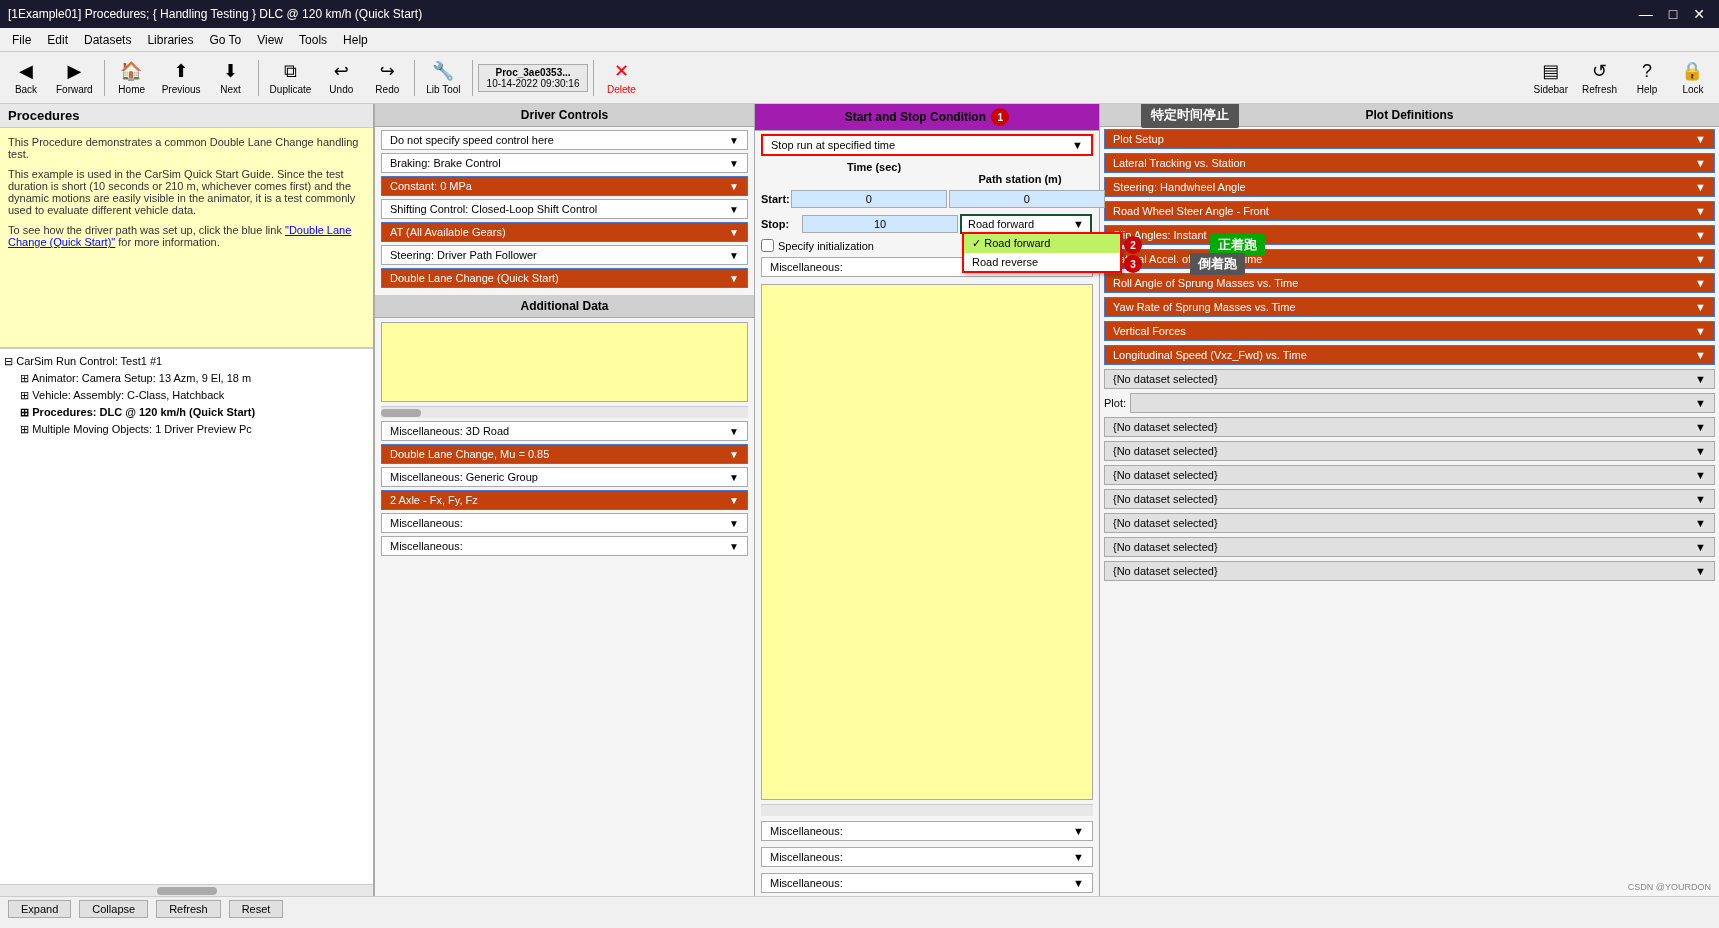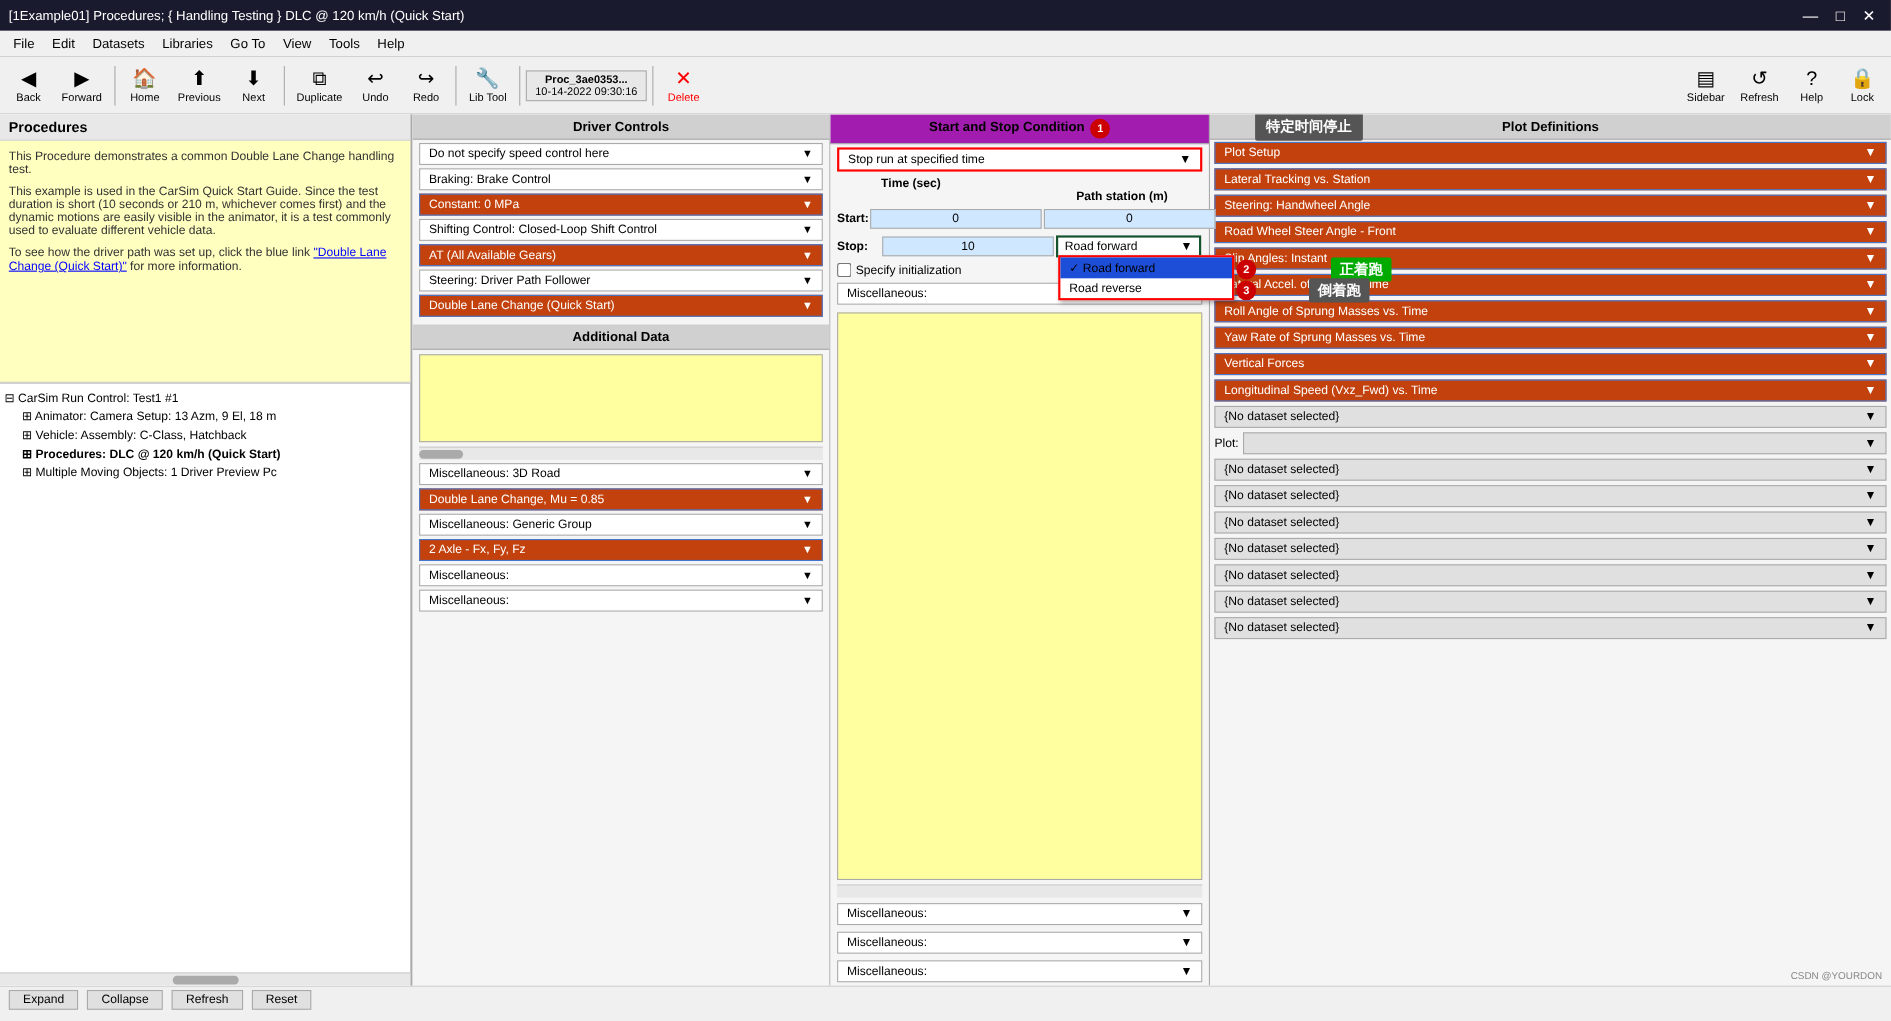--- a/index.html
+++ b/index.html
@@ -295,39 +295,39 @@
 
         <div style="margin:3px 6px; position:relative;">
           <div style="border:2px solid red; background:white; padding:3px 8px; display:flex; justify-content:space-between; align-items:center; cursor:pointer; font-size:11px;">
             <span>Stop run at specified time</span>
             <span>▼</span>
           </div>
         </div>
 
         <div style="display:flex; padding:2px 6px; font-size:11px; font-weight:bold;">
           <div style="width:40px;"></div>
-          <div style="flex:1; text-align:left;">Time (sec)</div>
+          <div style="flex:1; text-align:center;">Time (sec)</div>
           <div style="flex:1; text-align:center;margin-top:12px;">Path station (m)</div>
         </div>
 
         <div style="display:flex; align-items:center; padding:2px 6px;">
           <div style="width:40px; font-weight:bold; font-size:11px;">Start:</div>
           <input type="text" style="flex: 1 1 0%; border: 1px solid rgb(170, 170, 170); background: rgb(208, 232, 255); padding: 2px 6px; margin: 1px; text-align: center; font-size: 11px;" value="0">
           <input type="text" style="flex: 1 1 0%; border: 1px solid rgb(170, 170, 170); background: rgb(208, 232, 255); padding: 2px 6px; margin: 1px; text-align: center; font-size: 11px;" value="0">
         </div>
 
         <div style="display:flex; align-items:center; padding:2px 6px; position:relative;">
           <div style="width:40px; font-weight:bold; font-size:11px;">Stop:</div>
           <input type="text" style="flex: 1 1 0%; border: 1px solid rgb(170, 170, 170); background: rgb(208, 232, 255); padding: 2px 6px; margin: 1px; text-align: center; font-size: 11px;" value="10">
           <div style="flex:1; border:2px solid #14532d; background:white; padding:2px 6px; margin:1px; font-size:11px; display:flex; justify-content:space-between; cursor:pointer; position:relative;">
             <span>Road forward</span>
             <span>▼</span>
 
             <div style="position:absolute; background:white; border:2px solid red; z-index:100; width:160px; top:100%; left:0; box-shadow:2px 2px 4px rgba(0,0,0,0.3);">
-              <div style="padding:3px 8px; cursor:pointer; font-size:11px; background:#1d4ed8; position:relative;">
+              <div style="padding:3px 8px; cursor:pointer; font-size:11px; background:#bef264; position:relative;">
                 <span>✓ </span><span>Road forward</span>
                 
                 <span style="position:absolute; right:-22px; top:2px; background:#cc0000; color:white; border-radius:50%; width:18px; height:18px; display:inline-flex; align-items:center; justify-content:center; font-size:10px; font-weight:bold;">2</span>
                 
                 <span style="position:absolute; right:-145px; top:0px; background:#00aa00; color:white; font-size:13px; font-weight:bold; padding:2px 8px; border-radius:2px; white-space:nowrap;">正着跑</span>
               </div>
               <div style="padding:3px 8px; cursor:pointer; font-size:11px; position:relative;">
                 <span>Road reverse</span>
                 
                 <span style="position:absolute; right:-22px; top:2px; background:#cc0000; color:white; border-radius:50%; width:18px; height:18px; display:inline-flex; align-items:center; justify-content:center; font-size:10px; font-weight:bold;">3</span>

